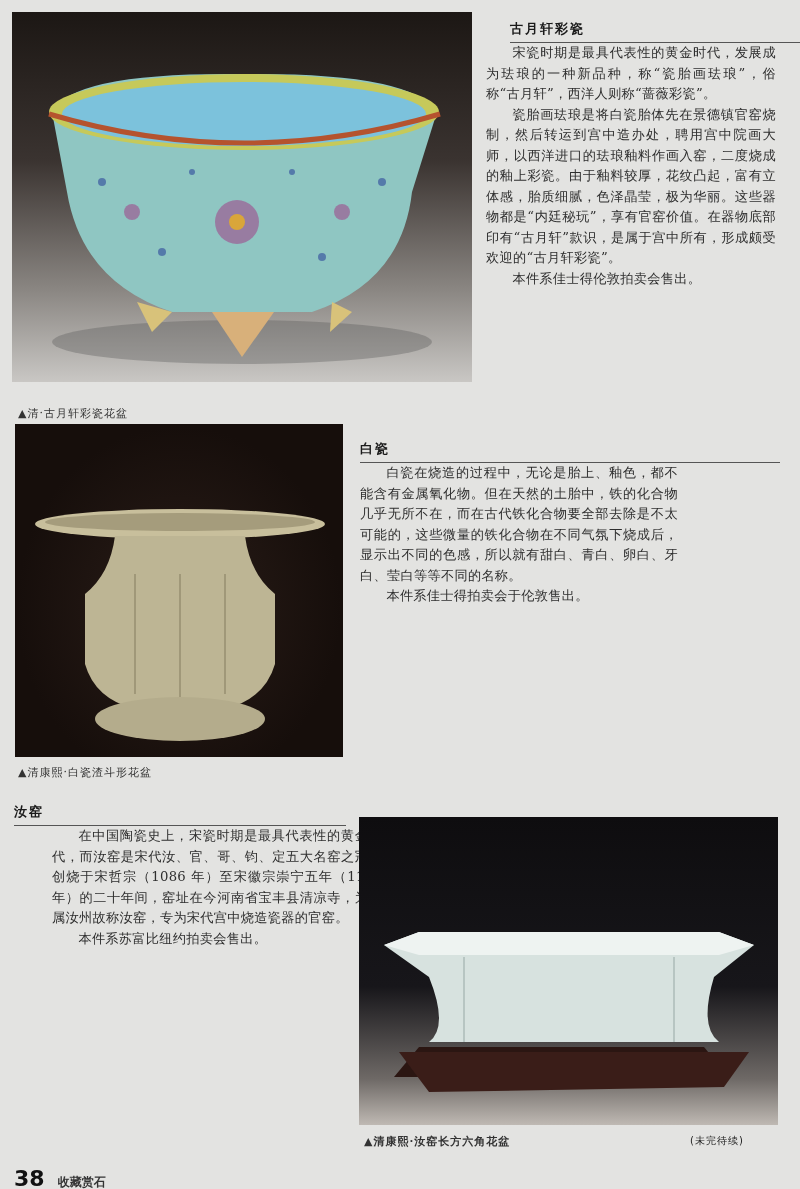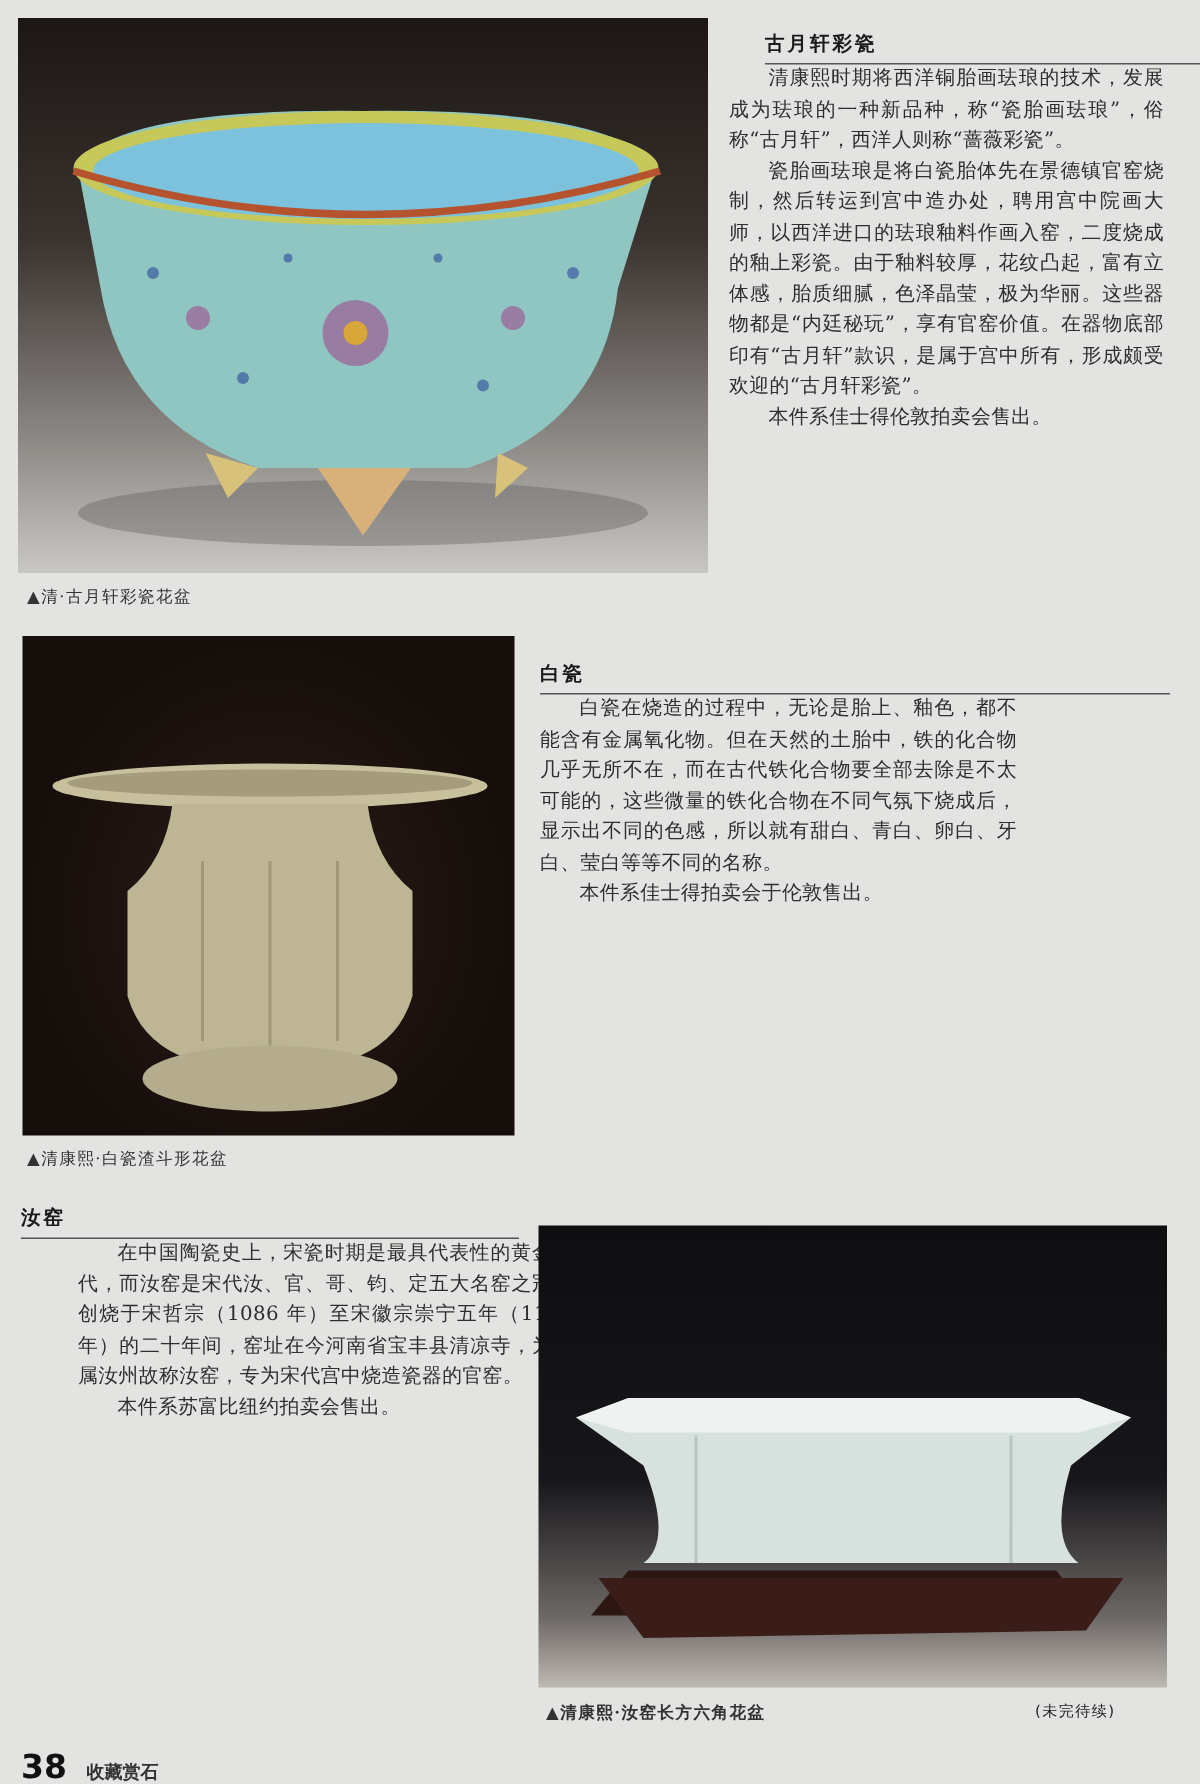--- a/index.html
+++ b/index.html
@@ -57,25 +57,25 @@
         <circle cx="310" cy="245" r="4"></circle>
         <circle cx="370" cy="170" r="4"></circle>
       <circle cx="180" cy="160" r="3"></circle>
         <circle cx="280" cy="160" r="3"></circle>
     </g>
     <path d="M125 290 L140 320 L160 300 Z" fill="#d8c27a"></path>
     <path d="M200 300 L230 345 L262 300 Z" fill="#d8b07a"></path>
     <path d="M320 290 L318 320 L340 300 Z" fill="#d8c27a"></path>
   </svg>
 </div>
-<div class="caption" style="left:18px; top:390px;">▲清·古月轩彩瓷花盆</div>
+<div class="caption" style="left:18px; top:406px;">▲清·古月轩彩瓷花盆</div>
 
 <div class="section-head" style="left:482px; top:20px; width:296px;margin-left:28px;">古月轩彩瓷</div>
 <div class="body-text" style="left:486px; top:43px; width:290px;">
-  <p>清康熙时期将西洋铜胎画珐琅的技术，发展成为珐琅的一种新品种，称“瓷胎画珐琅”，俗称“古月轩”，西洋人则称“蔷薇彩瓷”。</p>
+  <p>宋瓷时期是最具代表性的黄金时代，发展成为珐琅的一种新品种，称“瓷胎画珐琅”，俗称“古月轩”，西洋人则称“蔷薇彩瓷”。</p>
   <p>瓷胎画珐琅是将白瓷胎体先在景德镇官窑烧制，然后转运到宫中造办处，聘用宫中院画大师，以西洋进口的珐琅釉料作画入窑，二度烧成的釉上彩瓷。由于釉料较厚，花纹凸起，富有立体感，胎质细腻，色泽晶莹，极为华丽。这些器物都是“内廷秘玩”，享有官窑价值。在器物底部印有“古月轩”款识，是属于宫中所有，形成颇受欢迎的“古月轩彩瓷”。</p>
   <p>本件系佳士得伦敦拍卖会售出。</p>
 </div>
 
 <div class="photo" style="left:15px; top:424px; width:328px; height:333px; background: radial-gradient(ellipse at 50% 55%, #2a1d18 0%, #160e0b 70%);">
   <svg width="328" height="333" viewBox="0 0 328 333">
     <ellipse cx="165" cy="100" rx="145" ry="15" fill="#c8bf9c"></ellipse>
     <ellipse cx="165" cy="98" rx="135" ry="9" fill="#a59c7c"></ellipse>
     <path d="M100 112 Q95 150 70 170 L70 240 Q80 275 120 285 L210 285 Q250 275 260 240 L260 170 Q235 150 230 112 Z" fill="#bdb594"></path>
     <path d="M120 150 L120 270 M165 150 L165 285 M210 150 L210 270" stroke="#8e8668" stroke-width="2" opacity="0.6"></path>

